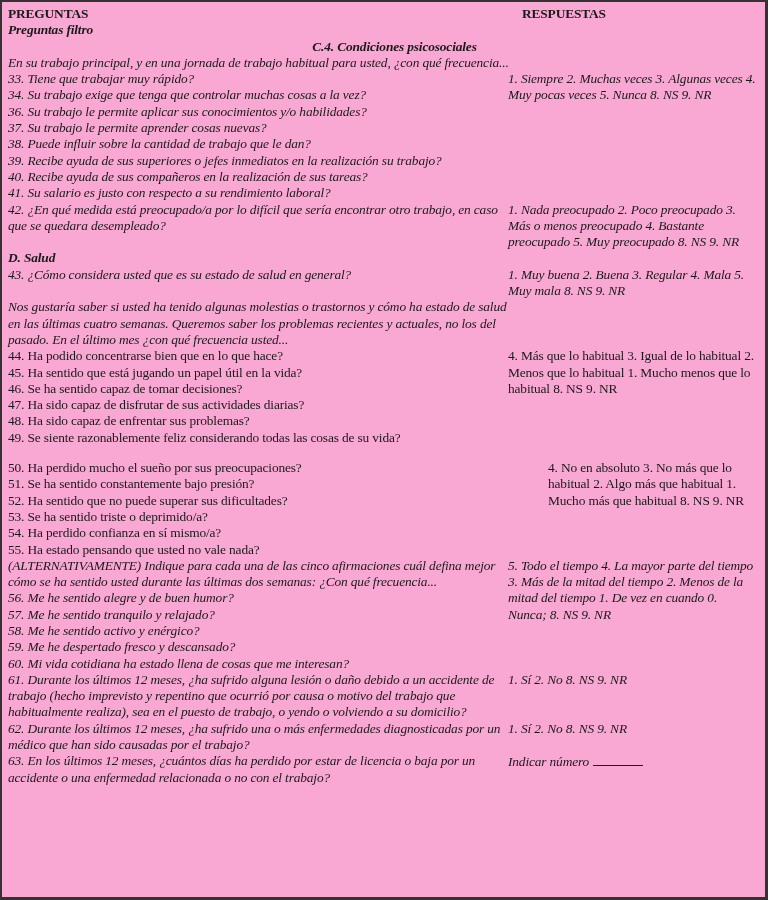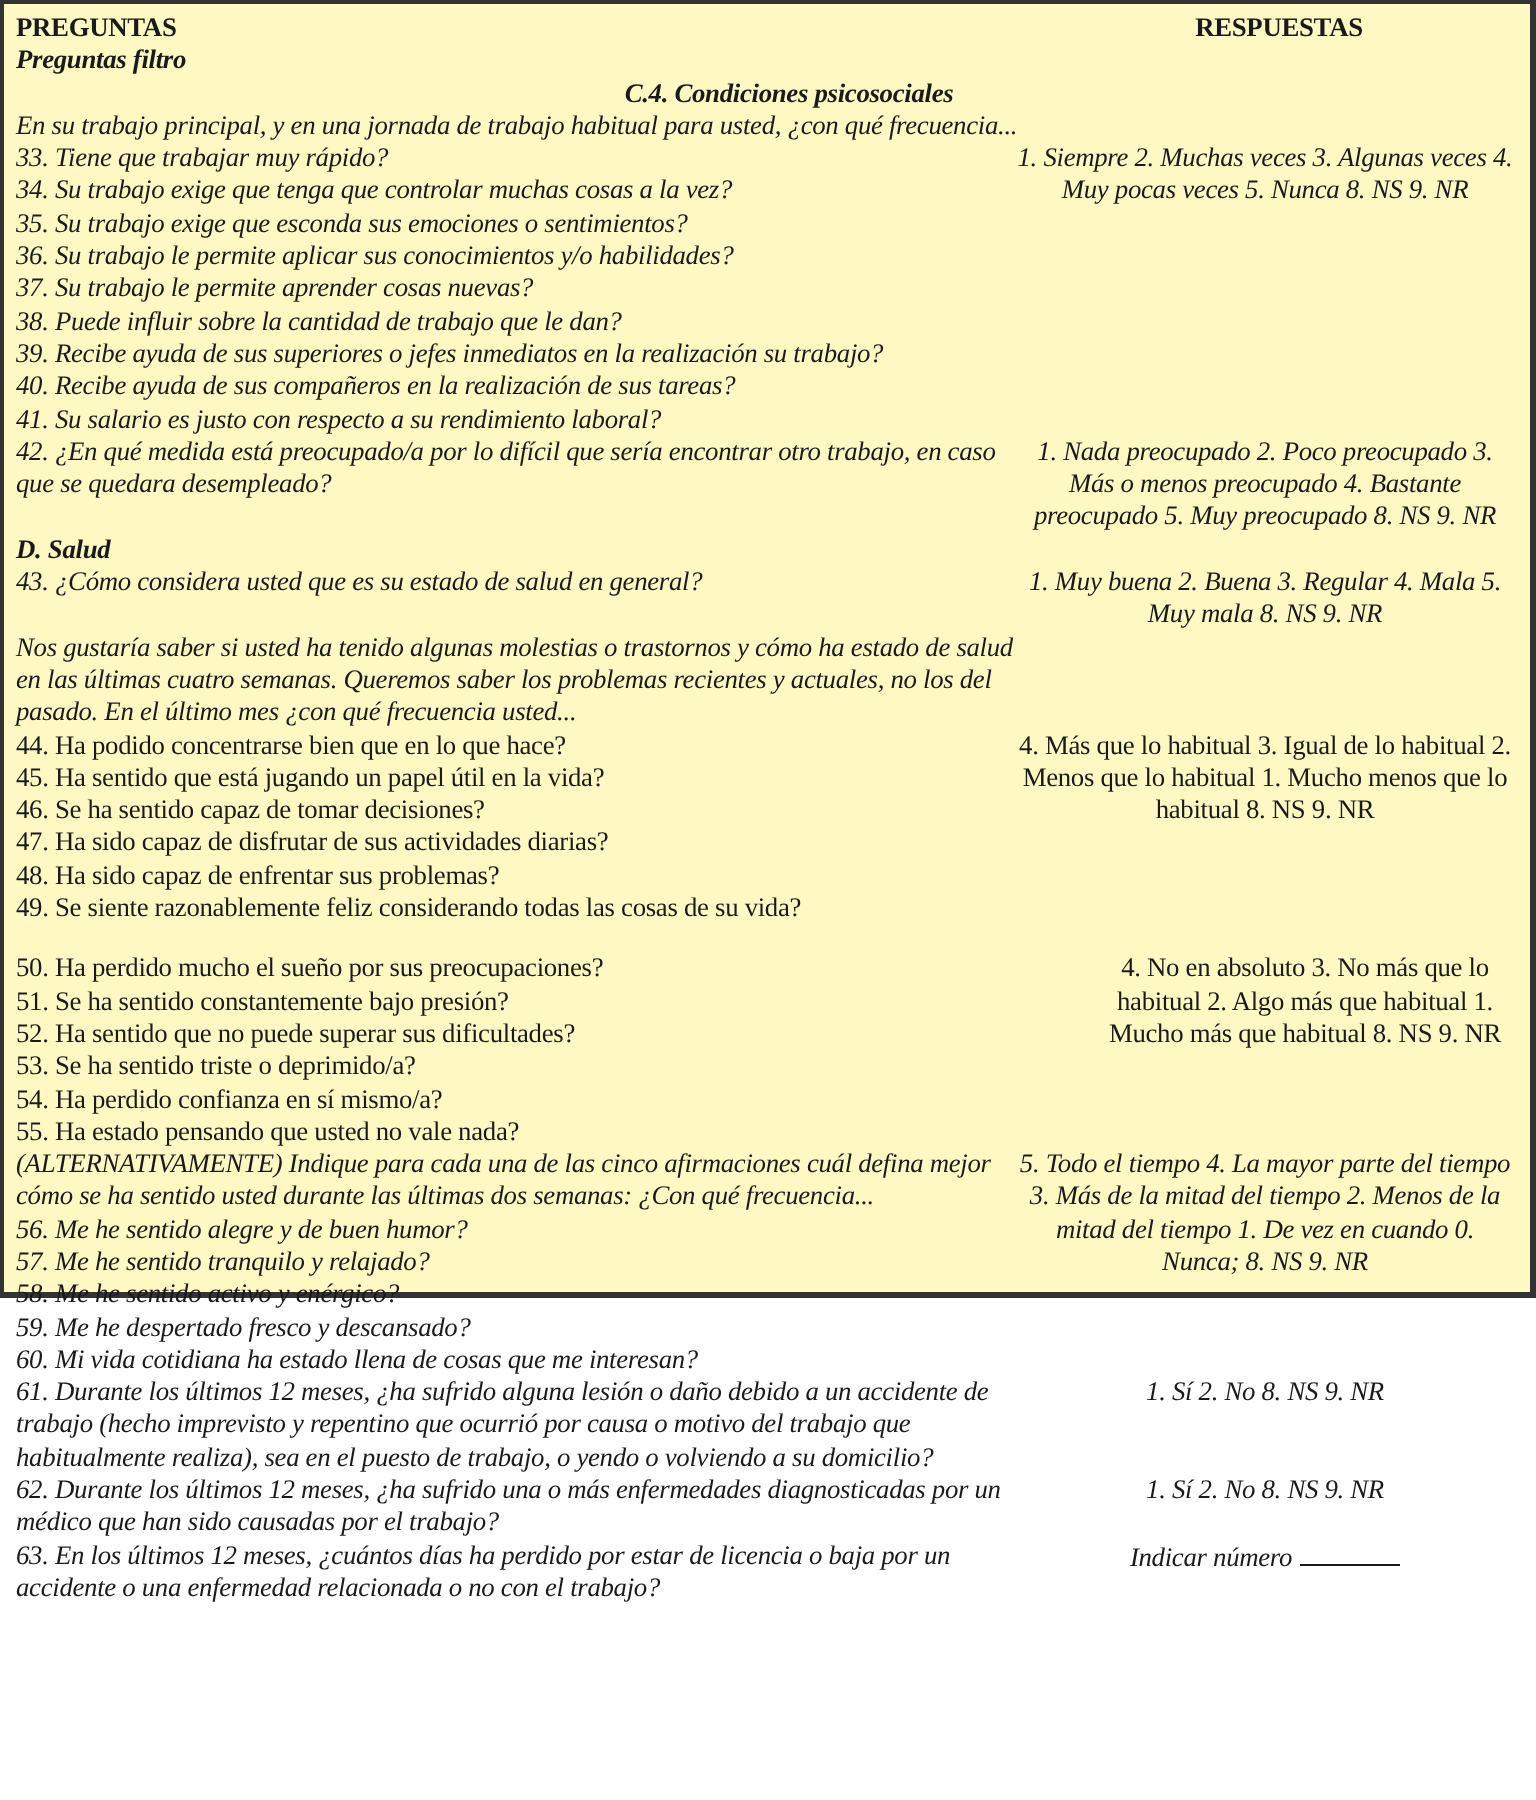--- a/index.html
+++ b/index.html
@@ -1,35 +1,35 @@
 <!DOCTYPE html>
 <html><head>
   <meta charset="utf-8">
   <style>
     html, body { margin: 0; padding: 0; background: #ffffff; }
     body { width: 768px; height: 900px; overflow: hidden; }
     .page {
       position: relative;
       box-sizing: border-box;
       width: 768px;
-      height: 649px;
+      height: 900px;
       border: 3px solid #333333;
       border-top-width: 2px;
       border-left-width: 2px;
-      background: #fef9c3;
+      background: #f9a8d4;
       color: #1a1a1a;
       font-family: "Liberation Serif", "DejaVu Serif", serif;
       font-size: 13.4px;
       line-height: 16.3px;
       padding: 4px 6px 0 6px;
       letter-spacing: -0.15px;
     }
     .row { display: flex; align-items: flex-start; }
     .q { flex: 0 0 500px; width: 500px; }
-    .a { flex: 1 1 auto; text-align: center; padding-right: 2px; }
+    .a { flex: 1 1 auto; padding-right: 2px; }
     .hdr { font-weight: bold; }
     .hdr .a { padding-left: 14px; }
     .bold { font-weight: bold; }
     .indent { padding-left: 22px; text-align: center; }
     .ital { font-style: italic; }
     .gap { margin-top: 0; font-style: italic; }
     .gap-lg { margin-top: 14px; gap: 40px; }
     .qlist div { white-space: nowrap; }
     .blank { display: inline-block; width: 50px; border-bottom: 1px solid #1a1a1a; height: 12px; vertical-align: baseline; margin-left: 4px; }
   </style>
@@ -44,21 +44,20 @@
   </div>
 
   <div class="bold gap">Preguntas filtro</div>
   <div class="bold indent gap">C.4. Condiciones psicosociales</div>
   <div class="ital gap">En su trabajo principal, y en una jornada de trabajo habitual para usted, ¿con qué frecuencia...</div>
 
   <div class="row gap">
     <div class="q qlist">
       <div>33. Tiene que trabajar muy rápido?</div>
       <div>34. Su trabajo exige que tenga que controlar muchas cosas a la vez?</div>
-      <div>35. Su trabajo exige que esconda sus emociones o sentimientos?</div>
       <div>36. Su trabajo le permite aplicar sus conocimientos y/o habilidades?</div>
       <div>37. Su trabajo le permite aprender cosas nuevas?</div>
       <div>38. Puede influir sobre la cantidad de trabajo que le dan?</div>
       <div>39. Recibe ayuda de sus superiores o jefes inmediatos en la realización su trabajo?</div>
       <div>40. Recibe ayuda de sus compañeros en la realización de sus tareas?</div>
       <div>41. Su salario es justo con respecto a su rendimiento laboral?</div>
     </div>
     <div class="a">1. Siempre 2. Muchas veces 3. Algunas veces 4. Muy pocas veces 5. Nunca 8. NS 9. NR</div>
   </div>
 

